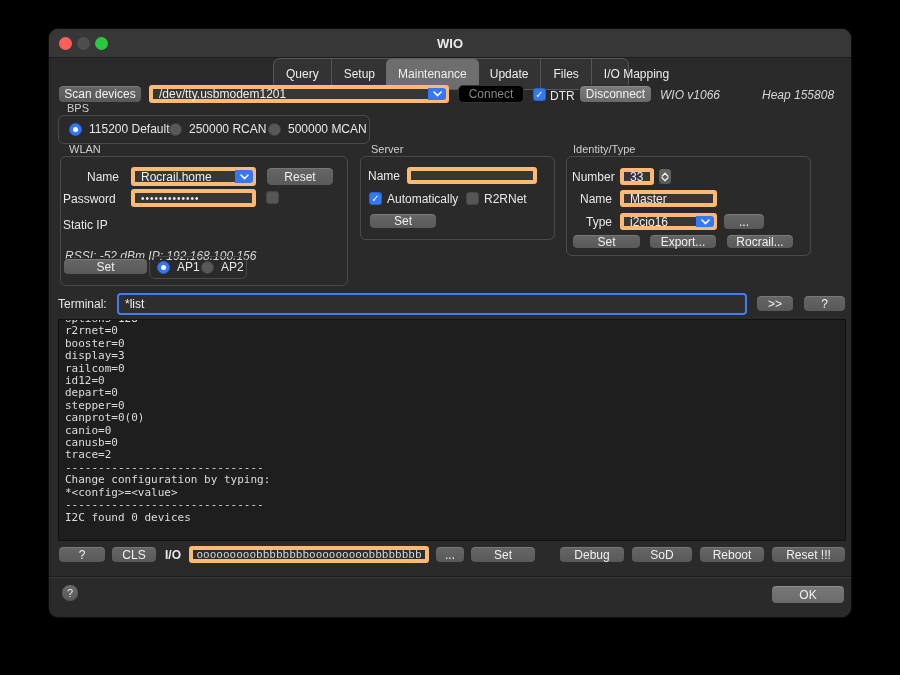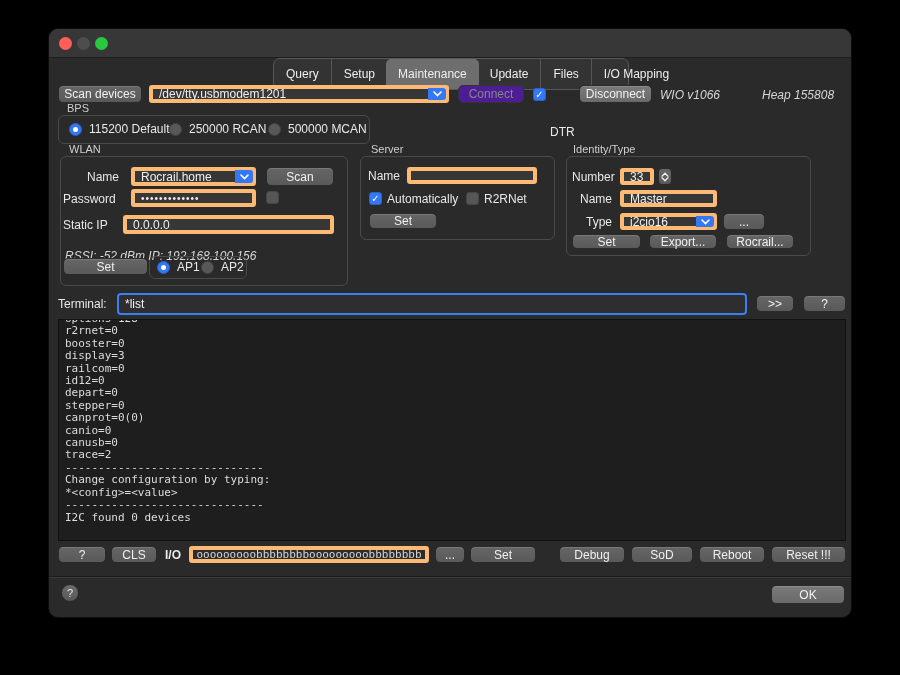--- a/index.html
+++ b/index.html
@@ -14,21 +14,21 @@
     border:1px solid #585858;border-radius:7px;display:flex;align-items:stretch;box-sizing:border-box;}
   .tab{flex:0 0 auto;display:flex;align-items:center;padding:0 12px;color:#eee;font-size:12px;
     border-left:1px solid #555;cursor:default;white-space:nowrap;}
   .tab:first-child{border-left:none;}
   .tab.selected{background:#6e6e6e;border-radius:5px;border-left:none;margin:0 -1px;}
   .tab.selected + .tab{border-left:none;}
   .btn{position:absolute;background:linear-gradient(#666,#595959);border:1px solid #2b2b2b;border-radius:5px;
     color:#f0f0f0;font-size:12px;display:flex;align-items:center;justify-content:center;box-sizing:border-box;
     box-shadow:inset 0 1px 0 rgba(255,255,255,.12);}
   .btn.light{background:linear-gradient(#7a7a7a,#6a6a6a);}
-  .btn.disabled{background:#4c1d95;color:#878787;box-shadow:none;border-color:#333;}
+  .btn.disabled{background:#000000;color:#878787;box-shadow:none;border-color:#333;}
   .field{position:absolute;background:#373737;border:4px solid #fdba74;border-radius:3px;color:#efefef;
     font-size:12px;display:flex;align-items:center;padding:0 6px;box-sizing:border-box;}
   .combo{padding-right:22px;}
   .combocap{position:absolute;right:-1px;top:-1px;bottom:-1px;width:18px;background:#3478f6;
     border-radius:0 3px 3px 0;display:flex;align-items:center;justify-content:center;}
   .group{position:absolute;border:1px solid #4a4a4a;border-radius:6px;}
   .glabel{position:absolute;color:#cfcfcf;font-size:11px;}
   .lbl{position:absolute;color:#e8e8e8;font-size:12px;white-space:nowrap;}
   .ital{font-style:italic;color:#d6d6d6;}
   .cb{position:absolute;width:13px;height:13px;border-radius:3px;background:#565656;border:1px solid #464646;
@@ -57,20 +57,21 @@
 </style>
 </head>
 <body>
 
 <div class="window">
 
   <div class="titlebar">
     <div class="light" style="left:10px;background:#ff5f57;"></div>
     <div class="light" style="left:28px;background:#4d4d4d;"></div>
     <div class="light" style="left:46px;background:#28c840;"></div>
+    <div class="title">WIO</div>
   </div>
 
   <div class="tabbar">
     <div class="tab">Query</div>
     <div class="tab">Setup</div>
     <div class="tab selected">Maintenance</div>
     <div class="tab">Update</div>
     <div class="tab">Files</div>
     <div class="tab">I/O Mapping</div>
   </div>
@@ -79,21 +80,21 @@
   <div class="field combo" style="left:100px;top:56px;width:300px;height:18px;">
     <span>/dev/tty.usbmodem1201</span>
     <span class="combocap">
       <svg class="chev" width="9" height="6" viewBox="0 0 9 6">
           <path d="M1 1l3.5 3.5L8 1" stroke="#fff" stroke-width="1.6" fill="none" stroke-linecap="round"></path>
         </svg>
     </span>
   </div>
   <div class="btn disabled" style="left:409px;top:56px;width:66px;height:18px;">Connect</div>
   <div class="cb checked" style="left:484px;top:59px;">✓</div>
-  <div class="lbl" style="left:501px;top:60px;margin-top:36px;">DTR</div>
+  <div class="lbl" style="left:501px;top:60px;">DTR</div>
   <div class="btn light" style="left:530px;top:56px;width:73px;height:18px;">Disconnect</div>
   <div class="lbl ital" style="left:611px;top:59px;">WIO v1066</div>
   <div class="lbl ital" style="left:713px;top:59px;">Heap 155808</div>
 
   <div class="glabel" style="left:18px;top:73px;">BPS</div>
   <div class="group" style="left:9px;top:86px;width:310px;height:27px;"></div>
   <div class="radrow" style="left:20px;top:93px;">
     <span class="radio sel"></span>
     <span>115200 Default</span>
   </div>
@@ -110,26 +111,25 @@
   <div class="group" style="left:11px;top:127px;width:286px;height:128px;"></div>
   <div class="lbl" style="left:38px;top:141px;">Name</div>
   <div class="field combo" style="left:82px;top:138px;width:125px;height:19px;">
     <span>Rocrail.home</span>
     <span class="combocap">
       <svg class="chev" width="9" height="6" viewBox="0 0 9 6">
           <path d="M1 1l3.5 3.5L8 1" stroke="#fff" stroke-width="1.6" fill="none" stroke-linecap="round"></path>
         </svg>
     </span>
   </div>
-  <div class="btn" style="left:217px;top:138px;width:68px;height:19px;">Scan</div>
+  <div class="btn" style="left:217px;top:138px;width:68px;height:19px;">Reset</div>
   <div class="lbl" style="left:14px;top:163px;">Password</div>
   <div class="field" style="left:82px;top:160px;width:125px;height:18px;font-size:10px;letter-spacing:1px;">•••••••••••••</div>
   <div class="cb" style="left:217px;top:162px;"></div>
   <div class="lbl" style="left:14px;top:189px;">Static IP</div>
-  <div class="field" style="left:74px;top:186px;width:211px;height:19px;">0.0.0.0</div>
   <div class="lbl ital" style="left:16px;top:220px;">RSSI: -52  dBm   IP: 192.168.100.156</div>
   <div class="btn" style="left:14px;top:229px;width:85px;height:17px;">Set</div>
   <div class="group" style="left:100px;top:227px;width:96px;height:21px;"></div>
   <div class="radrow" style="left:108px;top:231px;">
     <span class="radio sel"></span>
     <span>AP1</span>
   </div>
   <div class="radrow" style="left:152px;top:231px;">
     <span class="radio"></span>
     <span>AP2</span>

